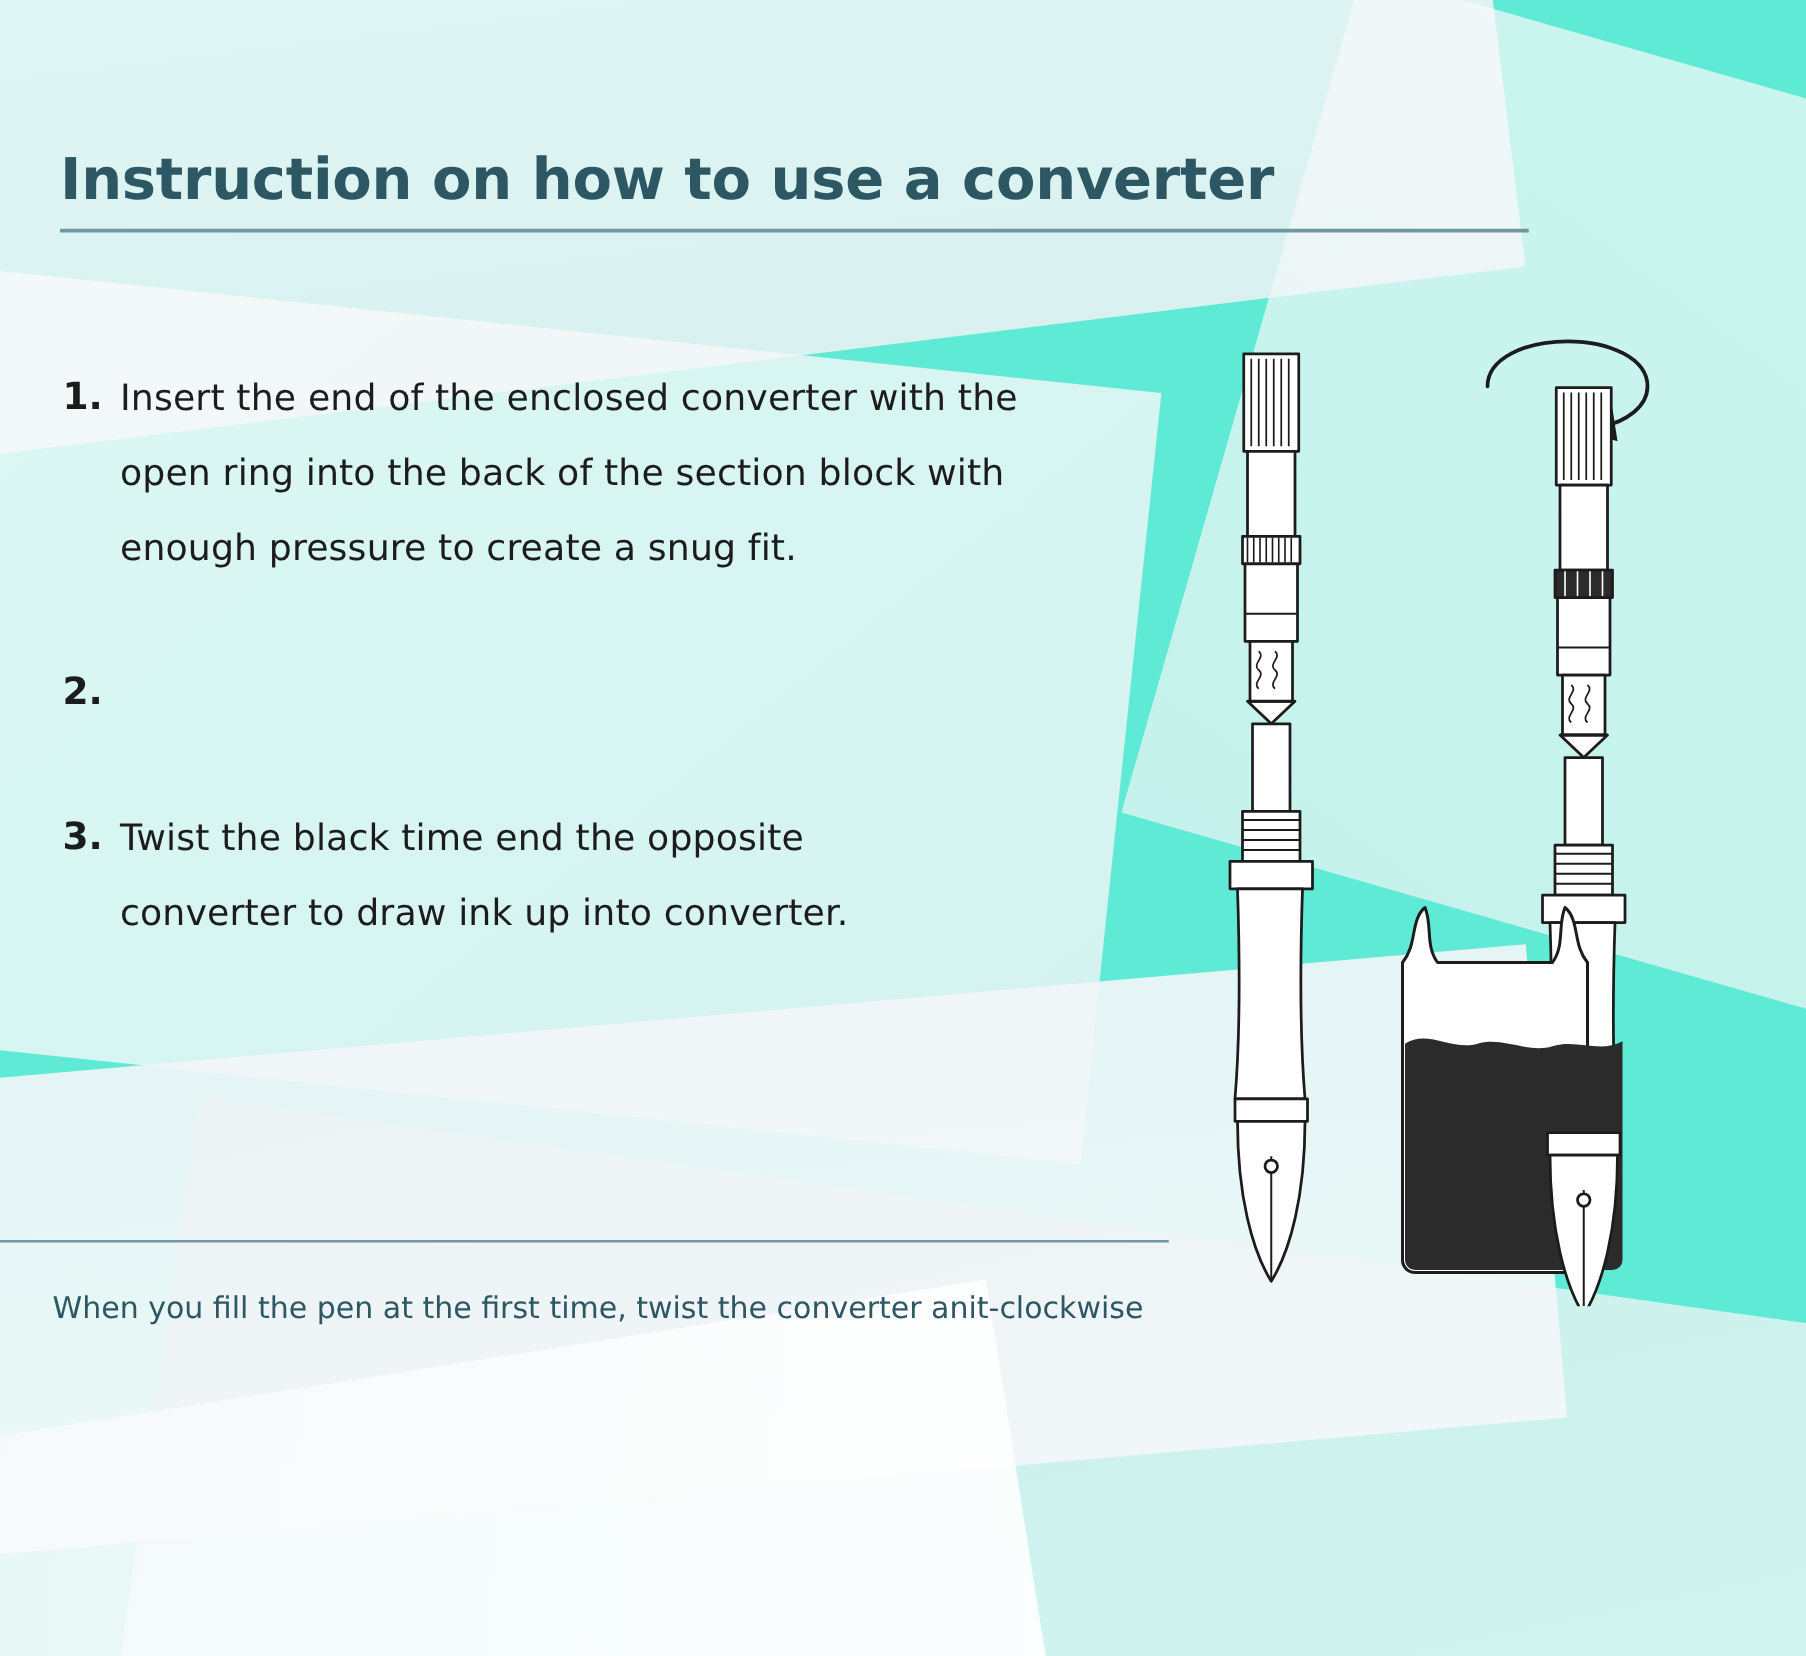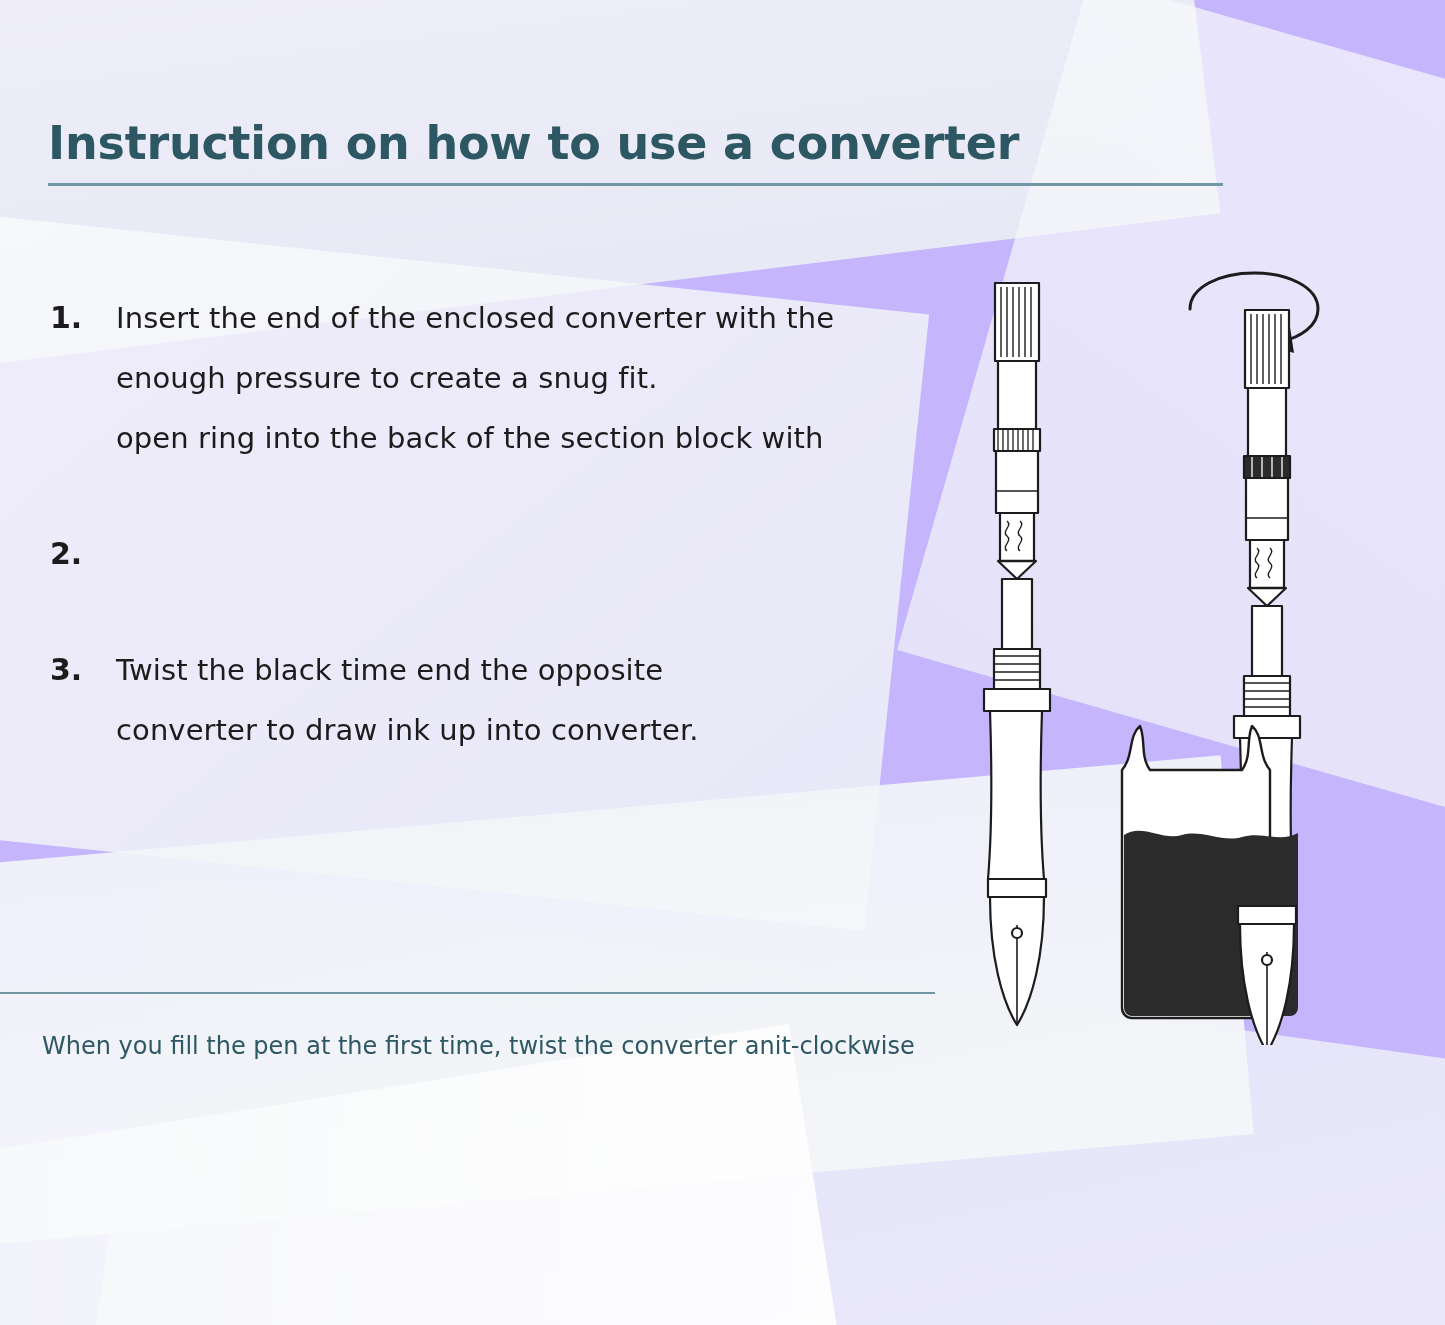--- a/index.html
+++ b/index.html
@@ -10,21 +10,21 @@
     width: 1445px;
     height: 1325px;
     background: #ffffff;
     font-family: "DejaVu Sans", sans-serif;
     overflow: hidden;
   }
   #page {
     position: relative;
     width: 1445px;
     height: 1325px;
-    background: #c4b5fd;
+    background: #5eead4;
     overflow: hidden;
   }
 
   
   .facet {
     position: absolute;
     pointer-events: none;
   }
   .f1 {
     top: -120px; left: -200px;
@@ -115,21 +115,20 @@
   }
   .step-text {
     font-size: 29px;
     color: #1c1c1c;
     line-height: 60px;
     letter-spacing: 0.1px;
   }
   .step-text .ln {
     display: block;
     white-space: nowrap;
-    margin-left: 20px;
   }
 
   
   #footer-rule {
     position: absolute;
     top: 992px;
     left: 0px;
     width: 935px;
     height: 2px;
     background: #6f98a3;
@@ -177,22 +176,22 @@
     <div id="page-title">Instruction on how to use a converter</div>
     <div id="title-rule"></div>
   </div>
 
   <div id="steps">
 
     <div class="step">
       <div class="step-num">1.</div>
       <div class="step-text">
         <span class="ln">Insert the end of the enclosed converter with the</span>
+        <span class="ln">open ring into the back of the section block with</span>
         <span class="ln">enough pressure to create a snug fit.</span>
-        <span class="ln">open ring into the back of the section block with</span>
       </div>
     </div>
 
     <div class="step">
       <div class="step-num">2.</div>
       <div class="step-text">
       </div>
     </div>
 
     <div class="step">

